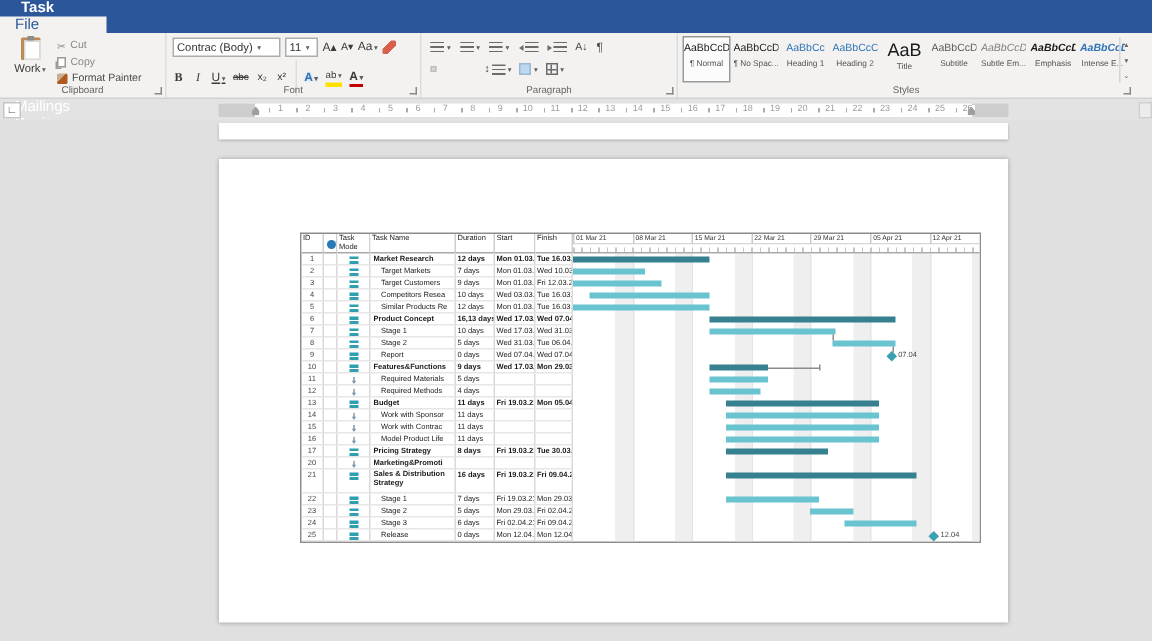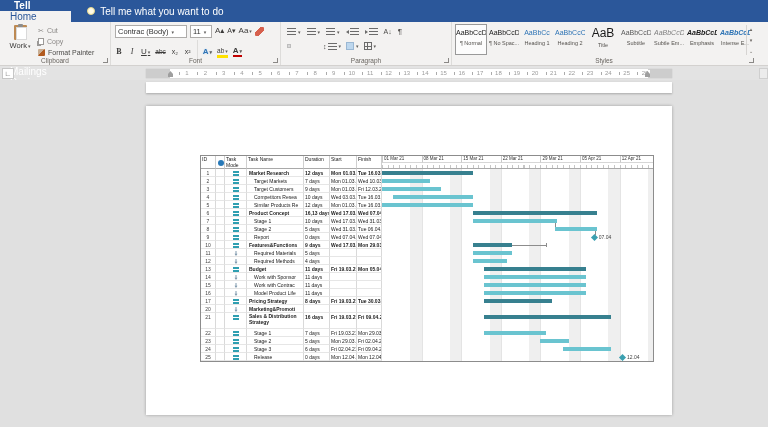--- a/index.html
+++ b/index.html
@@ -114,35 +114,31 @@
 .gext{position:absolute;height:1px;background:#8c8c8c}
 .gtickend{position:absolute;width:1px;height:4px;background:#8c8c8c}
 </style>
 </head>
 <body>
 
 <div id="app">
 
   <div id="tabbar">
     <div id="tabs">
-        <div class="tab file">Tell</div>
-        <div class="tab active">Home</div>
+        <div class="tab file">Task</div>
+        <div class="tab active">File</div>
         <div class="tab">Insert</div>
         <div class="tab">Design</div>
         <div class="tab">Layout</div>
         <div class="tab">References</div>
         <div class="tab">Mailings</div>
         <div class="tab">Review</div>
         <div class="tab">View</div>
         <div class="tab">Help</div>
       </div>
-    <div id="tellme">
-      <span id="bulb"></span>
-      <span>Tell me what you want to do</span>
-    </div>
   </div>
 
   <div id="ribbon">
 
     <div class="grp" style="left:0;width:111px">
       <div class="paste">
         <div class="clip-ic"></div>
         <div class="paste-lbl"><span>Work</span><span class="dd">▾</span></div>
       </div>
       <div class="smalls">

